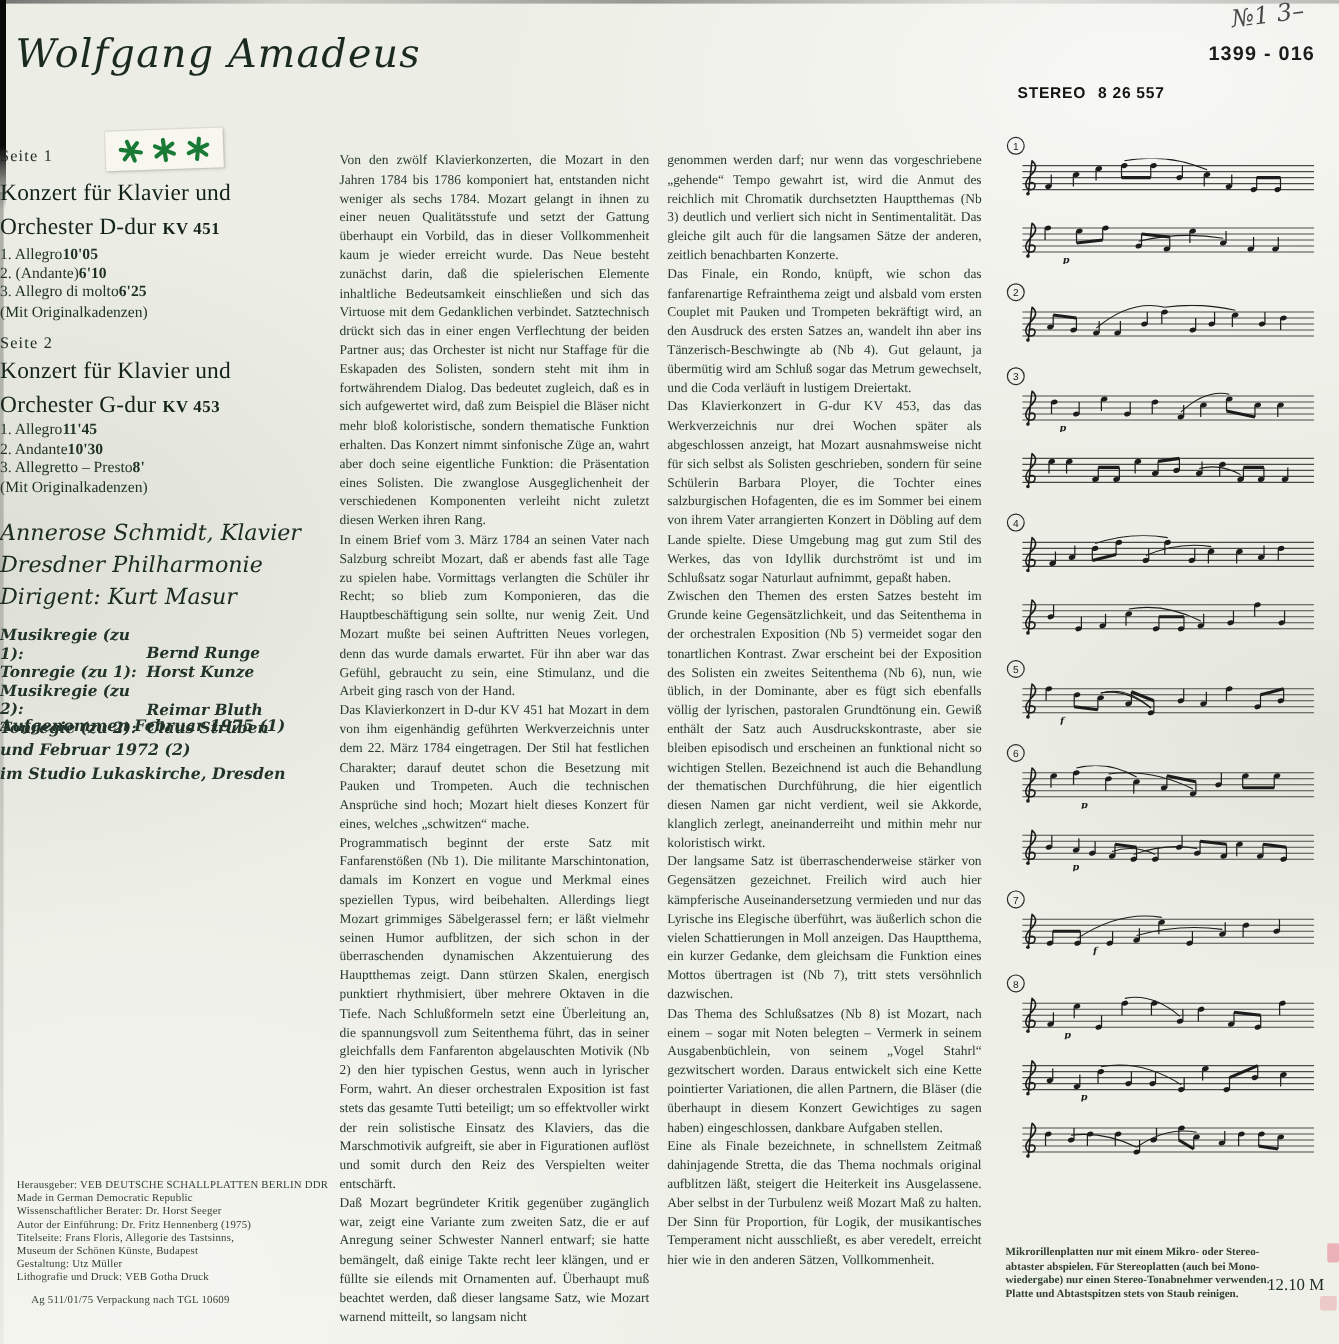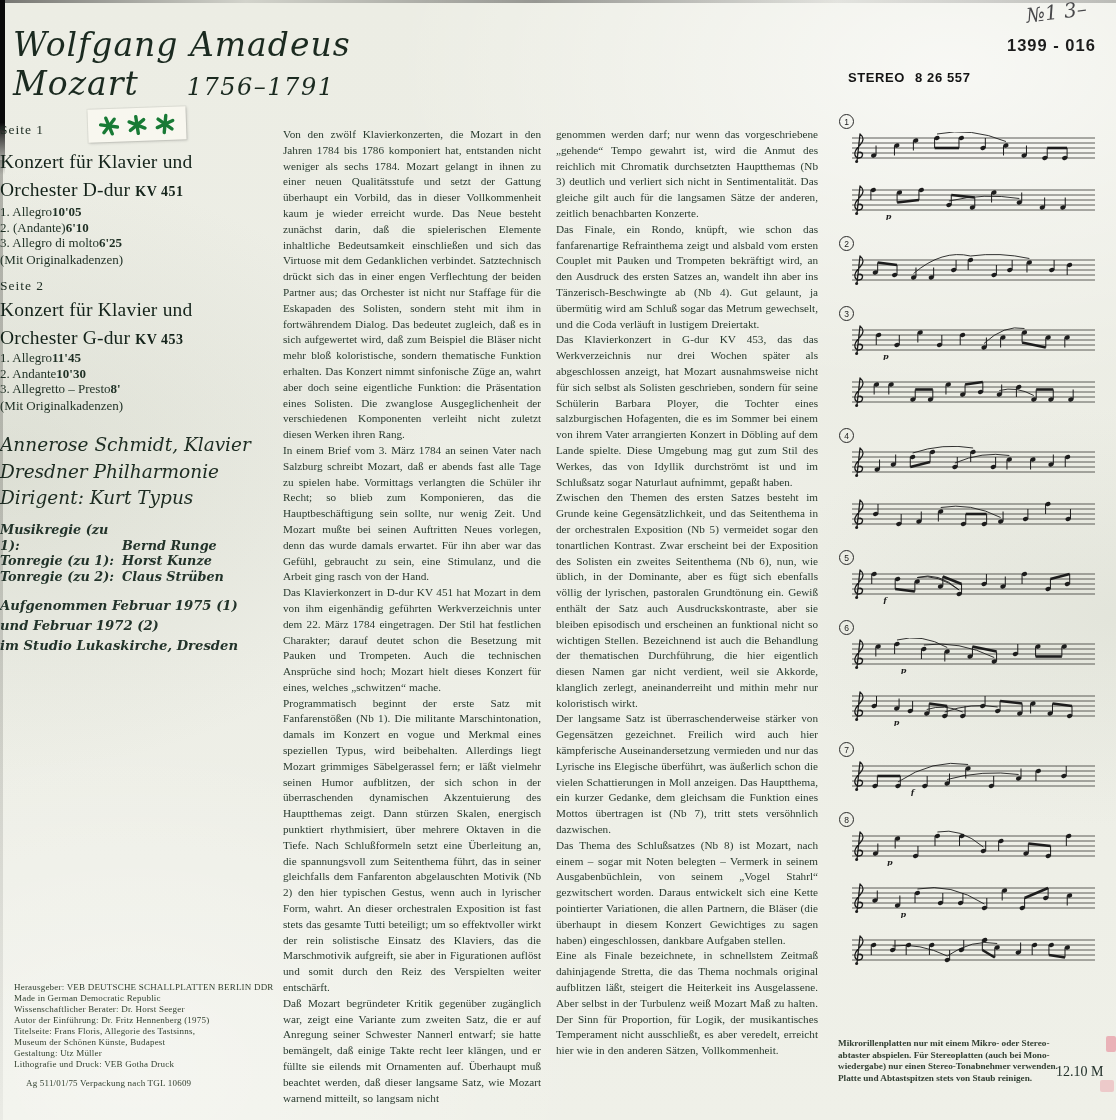--- a/index.html
+++ b/index.html
@@ -86,23 +86,20 @@
 
 <div class="sleeve">
   <div class="edge-top"></div>
   <div class="edge-left"></div>
   <div class="edge-left2"></div>
   <div class="mark mark1"></div>
   <div class="mark mark2"></div>
 
   <div class="title-block">
     <div class="t-line1">Wolfgang Amadeus</div>
-    <div class="t-line2">
-      <span>Mozart</span><span class="years">1756–1791</span>
-    </div>
   </div>
 
   <div class="stereo-line">
     <span>STEREO</span><span class="catnum">8 26 557</span>
   </div>
   <div class="order-num">1399 - 016</div>
   <div class="handwritten">№1  3–</div>
 
   <aside class="left-col">
     <div class="side-label s1">Seite 1</div>
@@ -164,25 +161,26 @@
         <div class="track-row">
           <span class="track-title">3. Allegretto – Presto</span>
           <span class="track-time">8'</span>
         </div>
       </div>
     <div class="kadenz k2">(Mit Originalkadenzen)</div>
 
     <div class="credits">
         <div>Annerose Schmidt, Klavier</div>
         <div>Dresdner Philharmonie</div>
-        <div>Dirigent: Kurt Typus</div>
+        <div>Dirigent: Kurt Masur</div>
       </div>
     <div class="production">
         <div class="prod-row"><span class="prod-role">Musikregie (zu 1):</span><span class="prod-name">Bernd Runge</span></div>
         <div class="prod-row"><span class="prod-role">Tonregie (zu 1):</span><span class="prod-name">Horst Kunze</span></div>
+        <div class="prod-row"><span class="prod-role">Musikregie (zu 2):</span><span class="prod-name">Reimar Bluth</span></div>
         <div class="prod-row"><span class="prod-role">Tonregie (zu 2):</span><span class="prod-name">Claus Strüben</span></div>
       </div>
     <div class="recording">
         <div>Aufgenommen Februar 1975 (1)</div>
         <div>und Februar 1972 (2)</div>
         <div>im Studio Lukaskirche, Dresden</div>
       </div>
   </aside>
 
   <main class="liner col1">

